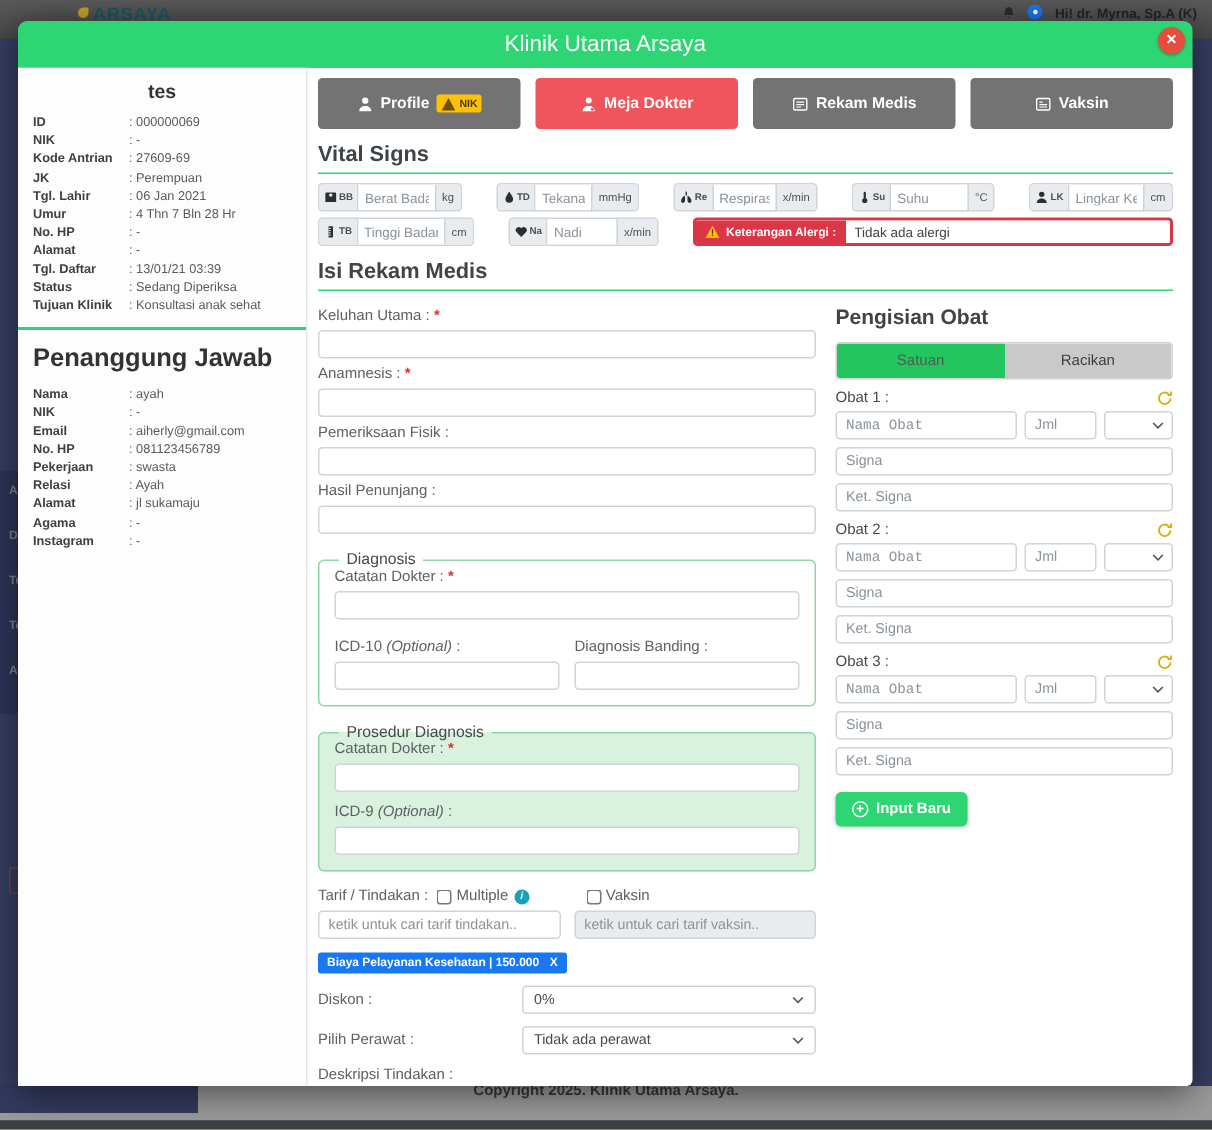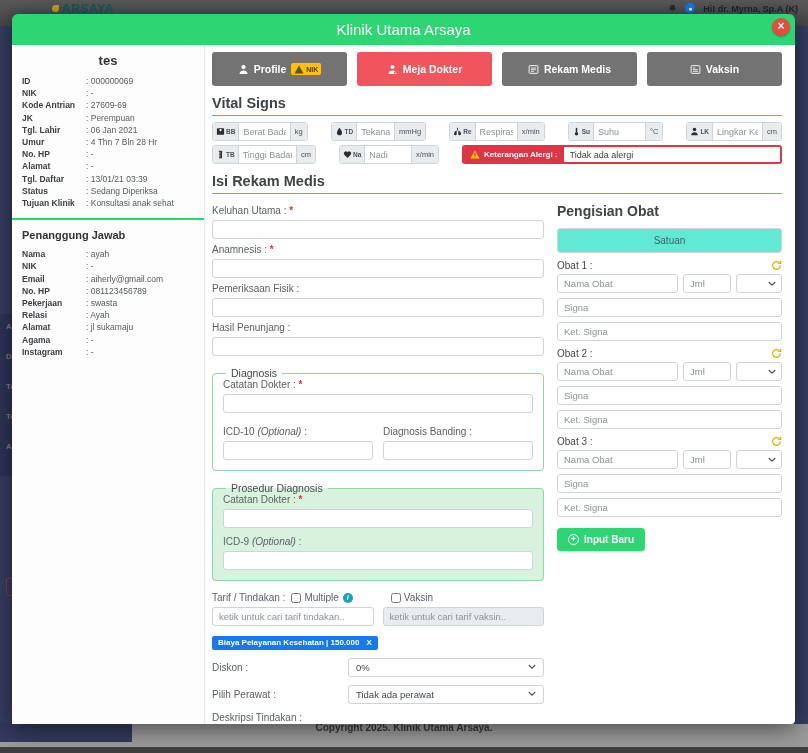--- a/index.html
+++ b/index.html
@@ -44,21 +44,21 @@
   .modal-body { display:flex; background:#fff; height:679px; border-radius:0 0 4px 4px; }
 
   
   .left-panel { width:193px; min-width:193px; border-right:1px solid #e7e7e7;
     padding:6px 10px; background:#fdfdfd; }
   .patient-name { text-align:center; font-weight:bold; font-size:13px; color:#333; margin:2px 0 7px; }
   .info-row { display:flex; font-size:8.5px; line-height:12.2px; }
   .info-label { width:64px; font-weight:bold; color:#3d4144; }
   .info-value { flex:1; color:#565b60; }
   .left-divider { border:none; border-top:2px solid #2ed573; margin:9px -10px 0; }
-  .guardian-title { font-weight:bold; font-size:11px; color:#333; margin:9px 0 7px; }
+  .guardian-title { font-weight:bold; font-size:17px; color:#333; margin:9px 0 7px; }
 
   
   .main-panel { flex:1; padding:7px 13px 0 7px; overflow:hidden; }
   .tabs-row { display:grid; grid-template-columns:repeat(4,1fr); gap:10px; margin-bottom:9px; }
   .tab { height:34px; border-radius:3px; background:#737373; color:#fff; font-weight:bold;
     font-size:10.5px; display:flex; align-items:center; justify-content:center; gap:5px; cursor:pointer; }
   .tab.active { background:#f0545c; }
   .tab-badge { background:#ffc107; color:#4d3a00; font-size:7px; font-weight:bold;
     padding:1.5px 3px; border-radius:2px; display:flex; align-items:center; gap:2px; }
   .section-title { font-size:14.5px; font-weight:bold; color:#3f4449;
@@ -116,27 +116,27 @@
   .select-label { width:136px; font-size:10px; color:#5c6166; }
   .select-box { flex:1; height:19px; border:1px solid #ced4da; border-radius:3px; display:flex;
     align-items:center; justify-content:space-between; padding:0 7px; font-size:9.5px;
     color:#45494d; cursor:pointer; background:#fff; }
   .chev { width:8px; height:6px; }
 
   
   .obat-title { font-size:14px; font-weight:bold; color:#3f4449; margin:3px 0 9px; }
   .obat-tabs { display:flex; border:1px solid #d2d2d2; border-radius:3px; overflow:hidden; margin-bottom:7px; }
   .obat-tab { flex:1; height:23px; display:flex; align-items:center; justify-content:center;
-    font-size:10px; color:#55595e; cursor:pointer; background:#5eead4; }
+    font-size:10px; color:#55595e; cursor:pointer; background:#22c55e; }
   .obat-tab.inactive { background:#c9c9c9; color:#3c3f42; }
   .obat-head { display:flex; justify-content:space-between; align-items:center; font-size:10px;
     color:#45494d; margin:3px 0 3px; }
   .refresh { width:11px; height:11px; cursor:pointer; }
   .obat-row1 { display:flex; gap:5px; margin-bottom:4px; }
-  .obat-row1 .text-input.nama { flex:1; }
+  .obat-row1 .text-input.nama { flex:1;font-family:Liberation Mono, monospace; }
   .obat-row1 .text-input.jml { width:48px; flex:0 0 48px; }
   .mini-select { width:46px; flex:0 0 46px; height:19px; border:1px solid #ced4da; border-radius:3px;
     display:flex; align-items:center; justify-content:flex-end; padding:0 5px; cursor:pointer; background:#fff; }
   .obat-field { margin-bottom:4px; }
   .input-baru-btn { margin-top:7px; display:inline-flex; align-items:center; gap:5px;
     background:#2ed573; color:#fff; font-size:10px; font-weight:bold; border:none;
     border-radius:4px; padding:6px 11px; cursor:pointer; font-family:inherit;
     box-shadow:0 1px 3px rgba(0,0,0,.2); }
   .plus-circle { width:11px; height:11px; border:1.3px solid #fff; border-radius:50%;
     display:inline-flex; align-items:center; justify-content:center; font-size:9px; line-height:1; }
@@ -488,20 +488,21 @@
           <div class="field-label" style="margin-top:8px">Deskripsi Tindakan :</div>
           
           
           
         </div>
 
         <div class="form-right">
           <div class="obat-title">Pengisian Obat</div>
           <div class="obat-tabs">
             <div class="obat-tab">Satuan</div>
+            <div class="obat-tab inactive">Racikan</div>
           </div>
 
           <div class="obat-head">
             <span>Obat 1 :</span>
             <svg class="refresh" viewBox="0 0 12 12">
                 <path d="M10.2 6a4.2 4.2 0 1 1-1.3-3" stroke="#d4b40a" stroke-width="1.4" fill="none"></path>
                 <path d="M10.6 1v2.6H8" stroke="#d4b40a" stroke-width="1.4" fill="none"></path>
               </svg>
           </div>
           <div class="obat-row1">

